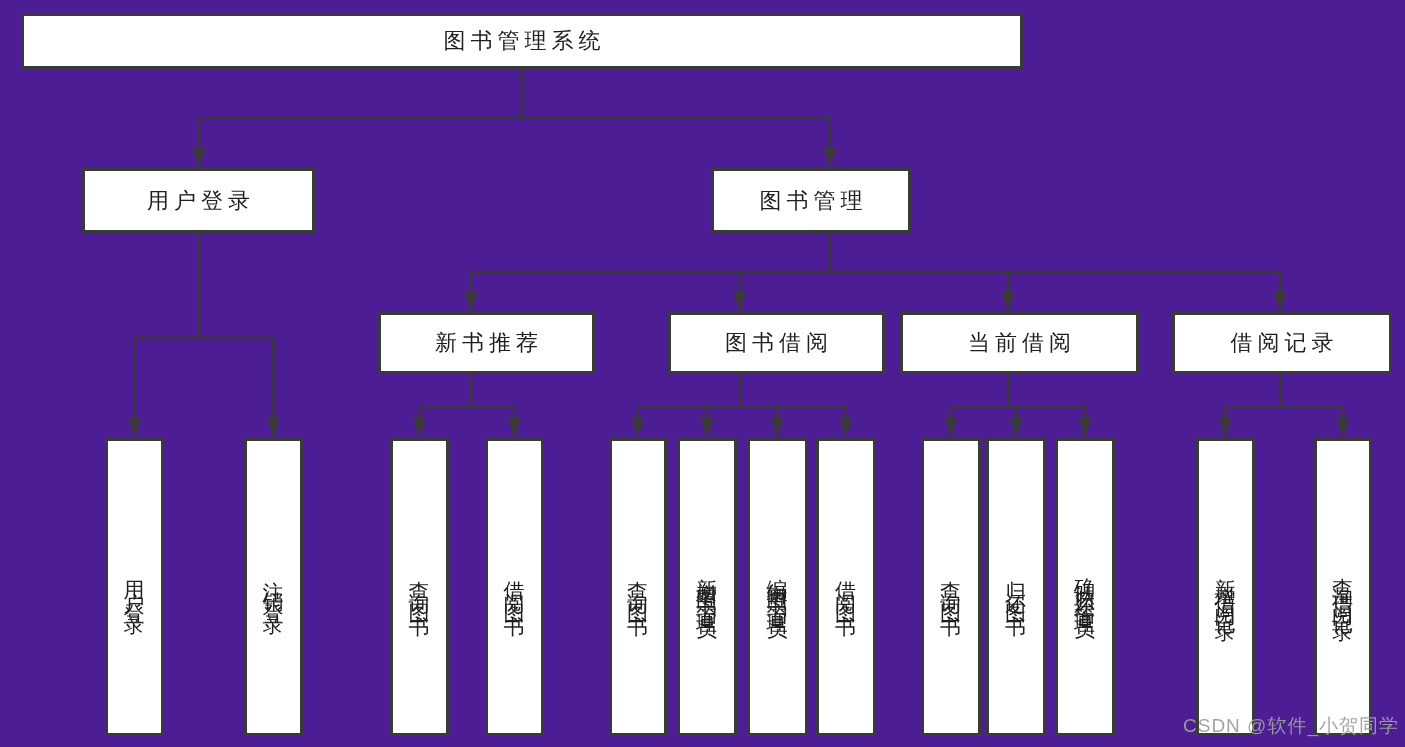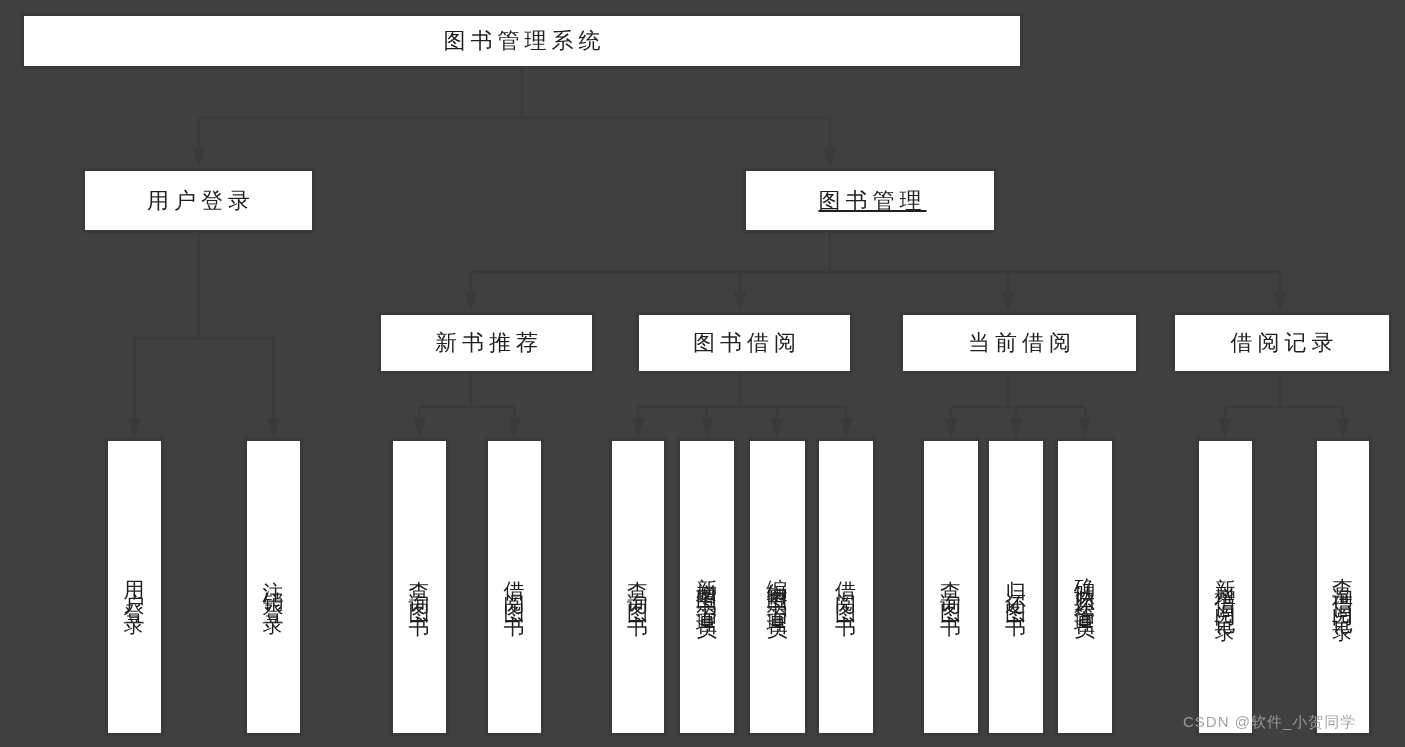--- a/index.html
+++ b/index.html
@@ -1,34 +1,34 @@
 <!DOCTYPE html>
 <html><head>
 <meta charset="utf-8">
 <style>
   html,body{margin:0;padding:0;background:#ffffff;}
   #canvas{
-    position:relative;width:1405px;height:747px;background:#404040;overflow:hidden;
+    position:relative;width:1405px;height:747px;background:#4c1d95;overflow:hidden;
     font-family:"Liberation Sans","DejaVu Sans",sans-serif;color:#1f1f1f;
   }
   .box{
     position:absolute;box-sizing:border-box;background:#ffffff;
     border:3px solid #3a3a3a;display:flex;align-items:center;justify-content:center;
     z-index:2;
   }
   .hlabel{font-size:22px;letter-spacing:5px;text-indent:5px;white-space:nowrap;}
   .root .hlabel{font-size:22px;}
   .vtext{
     writing-mode:vertical-rl;text-orientation:mixed;
     font-size:21px;line-height:1;white-space:nowrap;
   }
   svg.connectors{position:absolute;left:0;top:0;z-index:1;}
   .watermark{
     position:absolute;left:1183px;top:713px;z-index:6;
-    font-size:15px;letter-spacing:1px;color:rgba(158,158,158,0.95);white-space:nowrap;
+    font-size:19px;letter-spacing:1px;color:rgba(158,158,158,0.95);white-space:nowrap;
   }
 </style>
 </head>
 <body>
 
 <div id="canvas">
 
   <svg class="connectors" width="1405" height="747">
       <path d="M522 69 V118 M199 118 H830" stroke="#3a3a3a" stroke-width="2.5" fill="none"></path>
       <path d="M199 233 V338 M134.5 338 H273.5" stroke="#3a3a3a" stroke-width="2.5" fill="none"></path>
@@ -77,28 +77,28 @@
       <polygon points="1343,438 1336.5,418 1349.5,418" fill="#3a3a3a"></polygon>
     </svg>
 
   <div class="box root" style="left:21px;top:13px;width:1002px;height:56px;">
     <span class="hlabel">图书管理系统</span>
   </div>
 
   <div class="box" style="left:82px;top:168px;width:233px;height:65px;">
     <span class="hlabel">用户登录</span>
   </div>
-  <div class="box" style="left:743px;top:168px;width:254px;height:65px;text-decoration:underline;">
+  <div class="box" style="left:711px;top:168px;width:200px;height:65px;">
     <span class="hlabel">图书管理</span>
   </div>
 
   <div class="box" style="left:378px;top:312px;width:217px;height:62px;">
     <span class="hlabel">新书推荐</span>
   </div>
-  <div class="box" style="left:636px;top:312px;width:217px;height:62px;">
+  <div class="box" style="left:668px;top:312px;width:217px;height:62px;">
     <span class="hlabel">图书借阅</span>
   </div>
   <div class="box" style="left:900px;top:312px;width:239px;height:62px;">
     <span class="hlabel">当前借阅</span>
   </div>
   <div class="box" style="left:1172px;top:312px;width:220px;height:62px;">
     <span class="hlabel">借阅记录</span>
   </div>
 
   <div class="box" style="left:105px;top:438px;width:59px;height:298px;">

